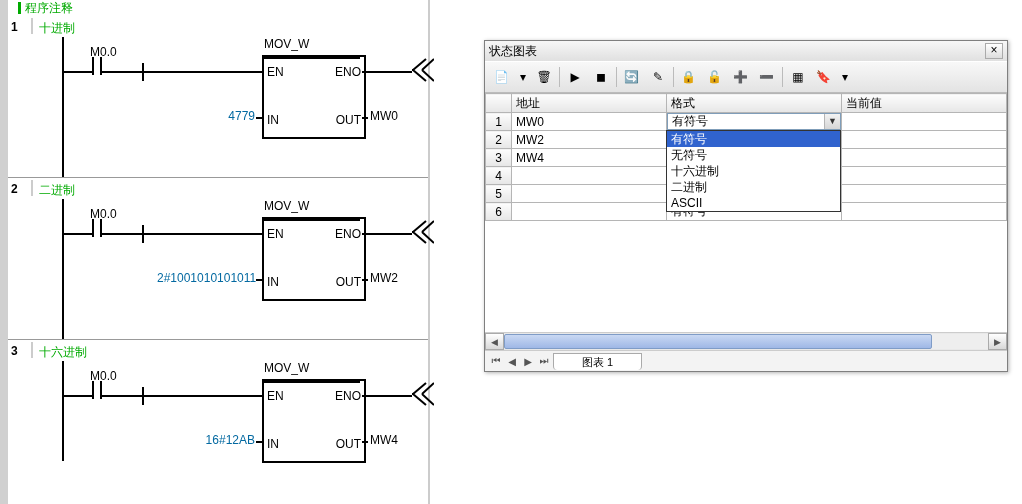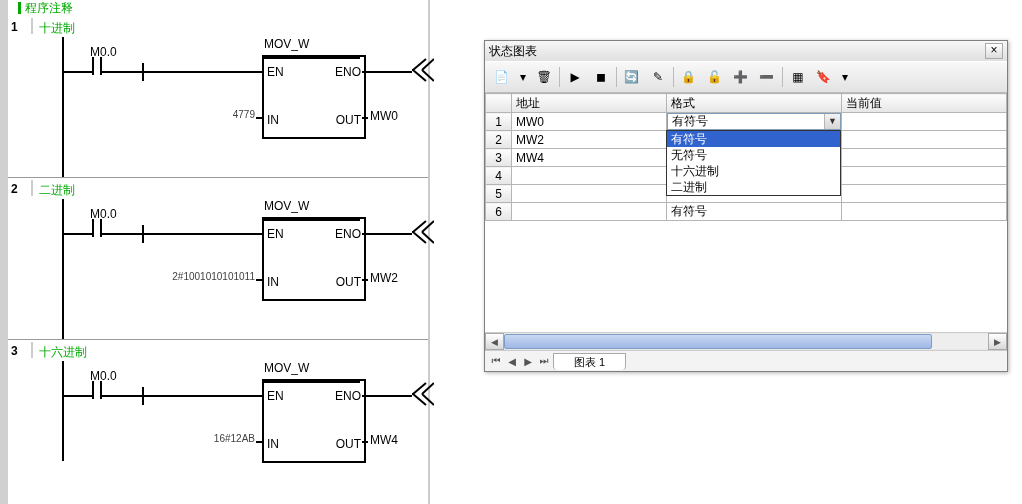--- a/index.html
+++ b/index.html
@@ -18,21 +18,21 @@
 .hline{position:absolute;height:2px;background:#000}
 .vline{position:absolute;width:2px;background:#000}
 .contact{position:absolute;top:28px}
 .contact .gap{position:absolute;width:10px;height:18px;background:#fff;top:-8px}
 .contact .bar{position:absolute;width:2px;height:18px;background:#000;top:-8px}
 .contact-label{position:absolute;top:8px;font-size:12px}
 .box{position:absolute;border:2px solid #000;background:#fff}
 .box-title{position:absolute;top:-20px;width:100%;text-align:left}
 .box-port{position:absolute;font-size:12px}
 .out-value{position:absolute;font-size:12px}
-.in-value{position:absolute;font-size:10px;color:#404040;text-align:right}
+.in-value{position:absolute;font-size:12px;color:#0369a1;text-align:right}
 .arrow{position:absolute;top:20px}
 .arrow svg{display:block}
 
 
 .panel{position:absolute;left:484px;top:40px;width:522px;height:330px;background:#fff;border:1px solid #7f7f7f;box-shadow:1px 1px 4px rgba(0,0,0,.3);display:flex;flex-direction:column}
 .panel-title{display:flex;align-items:center;justify-content:space-between;height:20px;background:linear-gradient(#f7f7f7,#e0e0e0);padding:0 4px;font-size:12px}
 .panel-close{width:16px;height:14px;text-align:center;line-height:12px;border:1px solid #aaa;background:linear-gradient(#fff,#ddd);cursor:pointer;font-family:Arial}
 .toolbar{display:flex;align-items:center;gap:4px;height:30px;padding:0 6px;background:linear-gradient(#f8f8f8,#e3e3e3);border-top:1px solid #fff;border-bottom:1px solid #bbb}
 .tb-btn{width:20px;height:20px;display:flex;align-items:center;justify-content:center;border:1px solid transparent;border-radius:2px;cursor:pointer}
 .tb-sep{width:1px;height:20px;background:#bbb}
@@ -48,21 +48,21 @@
 .dropdown-item{height:16px;line-height:16px;padding:0 4px;cursor:pointer}
 .dropdown-item.sel{background:#3063ce;color:#fff}
 
 .scrollbar{height:17px;background:#e8e8e8;border-top:1px solid #ccc;display:flex;align-items:center}
 .sb-btn{width:17px;height:15px;background:linear-gradient(#fff,#d8d8d8);border:1px solid #aaa;display:flex;align-items:center;justify-content:center;font-size:9px;color:#555;cursor:pointer}
 .sb-track{flex:1;height:15px;background:#eee;position:relative}
 .sb-thumb{position:absolute;left:0;top:0;height:13px;width:88%;background:linear-gradient(#c9d8f3,#9fb8e6);border:1px solid #7f9cc7;border-radius:2px}
 
 .tabs{height:20px;display:flex;align-items:center;gap:2px;padding:0 4px;border-top:1px solid #ccc;background:#f3f3f3}
 .nav-btn{width:14px;height:14px;display:flex;align-items:center;justify-content:center;font-size:10px;color:#555;cursor:pointer}
-.tab{padding:0 20px;height:16px;line-height:16px;background:#fff;border:1px solid #aaa;border-bottom:none;font-size:11px;border-radius:0 0 4px 4px}
+.tab{padding:0 28px;height:16px;line-height:16px;background:#fff;border:1px solid #aaa;border-bottom:none;font-size:11px;border-radius:0 0 4px 4px}
 </style>
 </head>
 <body>
 
 <div class="wrapper">
 
   <div class="left-pane">
     <div class="header-green">
       <span class="green-bar"></span>
         <span class="green-text">程序注释</span>
@@ -271,20 +271,21 @@
               <td></td>
             </tr>
           </tbody>
       </table>
 
       <div class="dropdown" id="dd" style="left:181px;top:37px;width:175px">
           <div class="dropdown-item sel">有符号</div>
           <div class="dropdown-item">无符号</div>
           <div class="dropdown-item">十六进制</div>
           <div class="dropdown-item">二进制</div>
+          <div class="dropdown-item">ASCII</div>
         </div>
     </div>
 
     <div class="scrollbar">
       <div class="sb-btn">◀</div>
       <div class="sb-track">
           <div class="sb-thumb"></div>
         </div>
       <div class="sb-btn">▶</div>
     </div>

